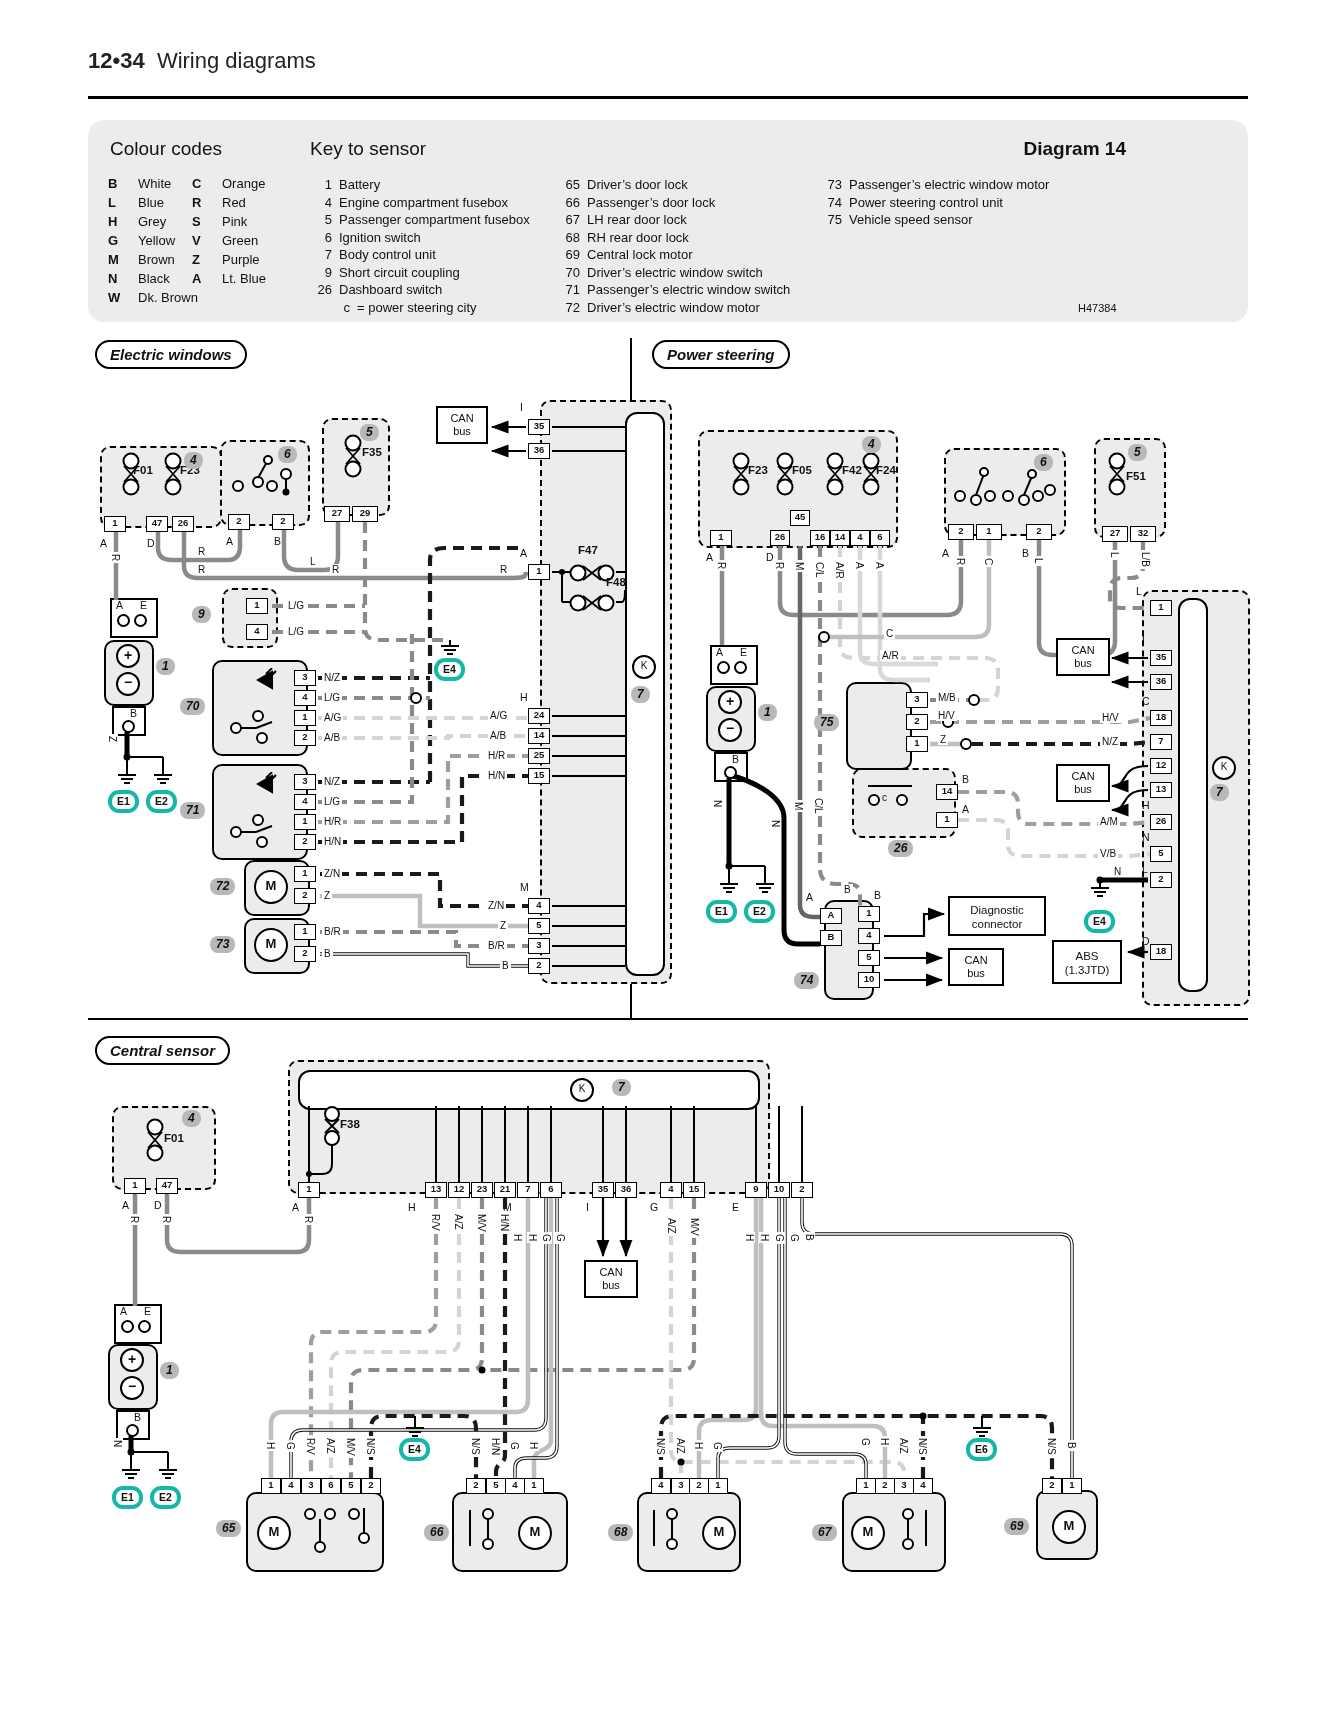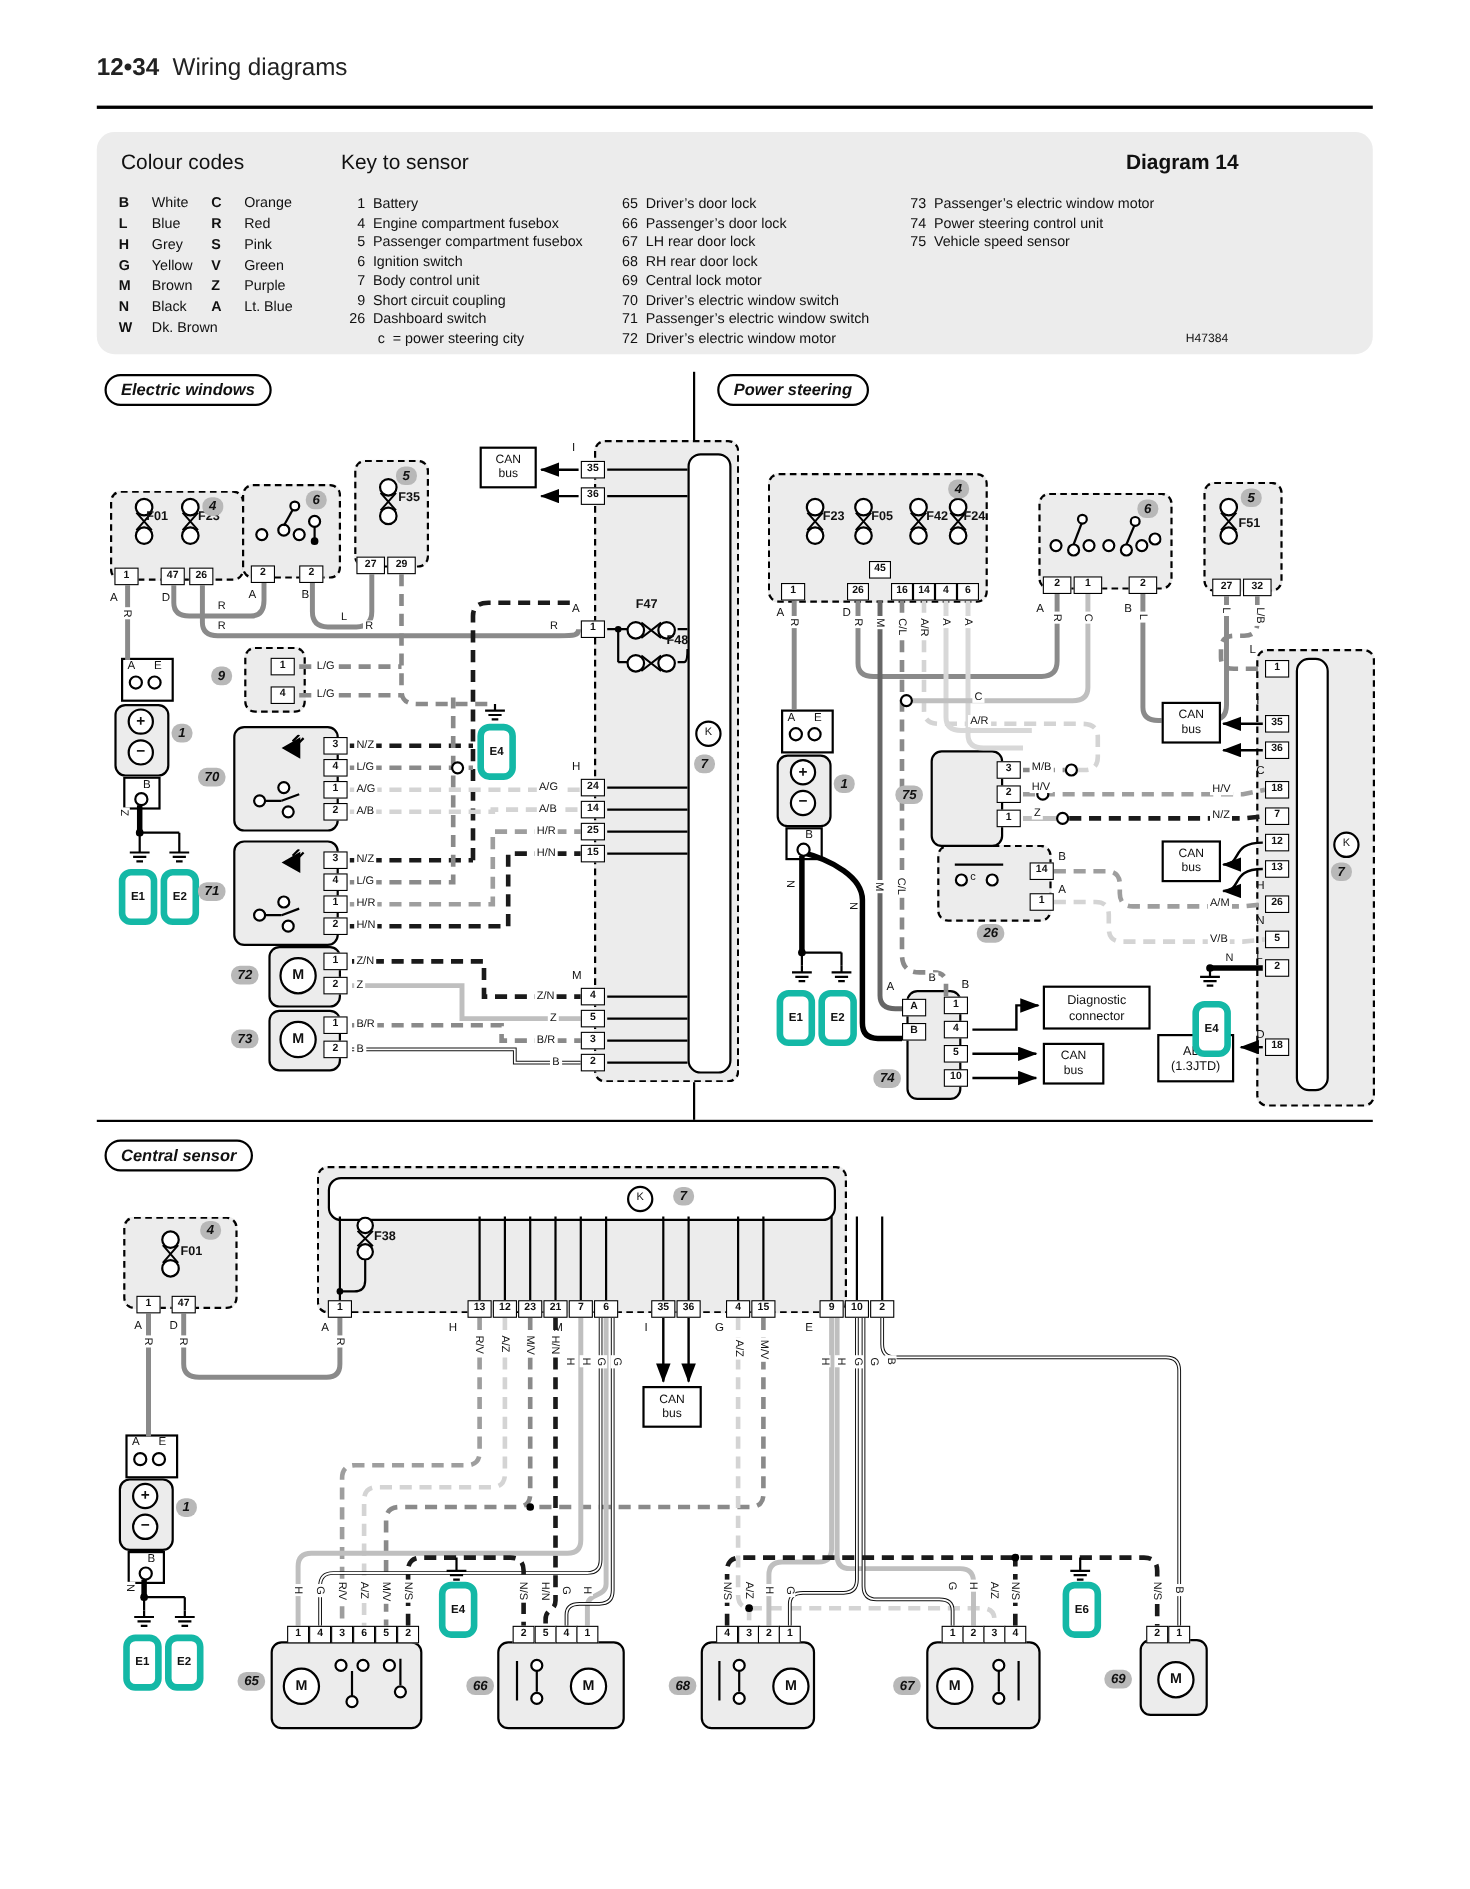--- a/index.html
+++ b/index.html
@@ -12,21 +12,21 @@
   .dbox{position:absolute;border:2px dashed #000;border-radius:10px;background:#ececec;}
   .sbox{position:absolute;border:2.5px solid #000;border-radius:10px;background:#ececec;}
   .wbox{position:absolute;border:2px solid #000;background:#fff;}
   .tall{position:absolute;border:2.5px solid #000;border-radius:12px;background:#fff;}
   .bubble{position:absolute;border:2.5px solid #000;border-radius:16px;background:#fff;font-style:italic;font-weight:bold;font-size:15px;line-height:25px;padding:0 13px;white-space:nowrap;}
   .pin{position:absolute;box-sizing:border-box;min-width:22px;height:16px;border:1.8px solid #000;background:#fff;font-weight:bold;font-size:9.5px;line-height:12.5px;text-align:center;padding:0 1px;z-index:3;}
   .glab{position:absolute;font-size:10.5px;line-height:11px;}
   .wlab{position:absolute;font-size:10px;line-height:11px;background:#fff;padding:0 2px;white-space:nowrap;z-index:2;}
   .vlab{position:absolute;writing-mode:vertical-rl;font-size:10px;line-height:11px;background:#fff;padding:2px 0;z-index:2;}
   .badge{position:absolute;background:#b8b8b8;border-radius:8px;padding:1px 6px;font-style:italic;font-weight:bold;font-size:12px;line-height:15px;z-index:4;}
-  .oval{position:absolute;border:6px solid #14b8a6;border-radius:11px;background:#fff;font-weight:bold;font-size:10.5px;line-height:15px;padding:12px 5px;z-index:3;}
+  .oval{position:absolute;border:4px solid #14b8a6;border-radius:11px;background:#fff;font-weight:bold;font-size:10.5px;line-height:15px;padding:0 5px;z-index:3;}
   .canbox{position:absolute;border:2px solid #000;background:#fff;text-align:center;font-size:11px;line-height:13px;padding:4px 4px;z-index:3;}
   .motor{position:absolute;width:30px;height:30px;border:2.5px solid #000;border-radius:50%;background:#fff;font-weight:bold;font-size:13px;line-height:27px;text-align:center;z-index:3;}
   .kc{position:absolute;width:20px;height:20px;border:2px solid #000;border-radius:50%;background:#fff;font-size:10px;line-height:17px;text-align:center;z-index:4;}
   .circ{position:absolute;border:2px solid #000;border-radius:50%;background:#fff;text-align:center;z-index:3;}
   .fsvg{position:absolute;z-index:3;}
   .fsvg circle{fill:#fff;stroke:#000;stroke-width:2;}
   .fsvg path{stroke:#000;stroke-width:1.8;fill:none;}
   .flab{position:absolute;font-weight:bold;font-size:11.5px;z-index:3;}
   .keyrow{display:flex;font-size:13px;line-height:17.5px;}
   .keyrow .n{width:24px;text-align:right;flex:none;}

